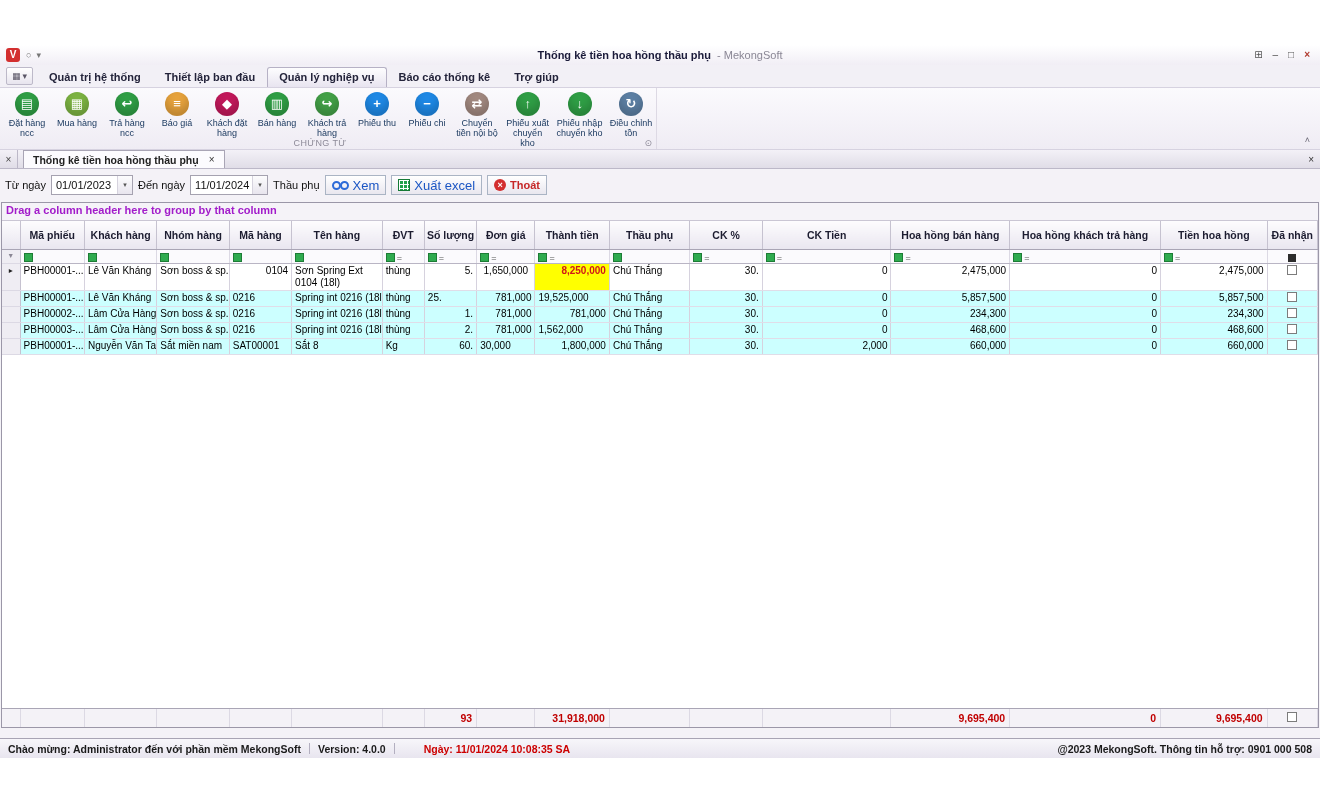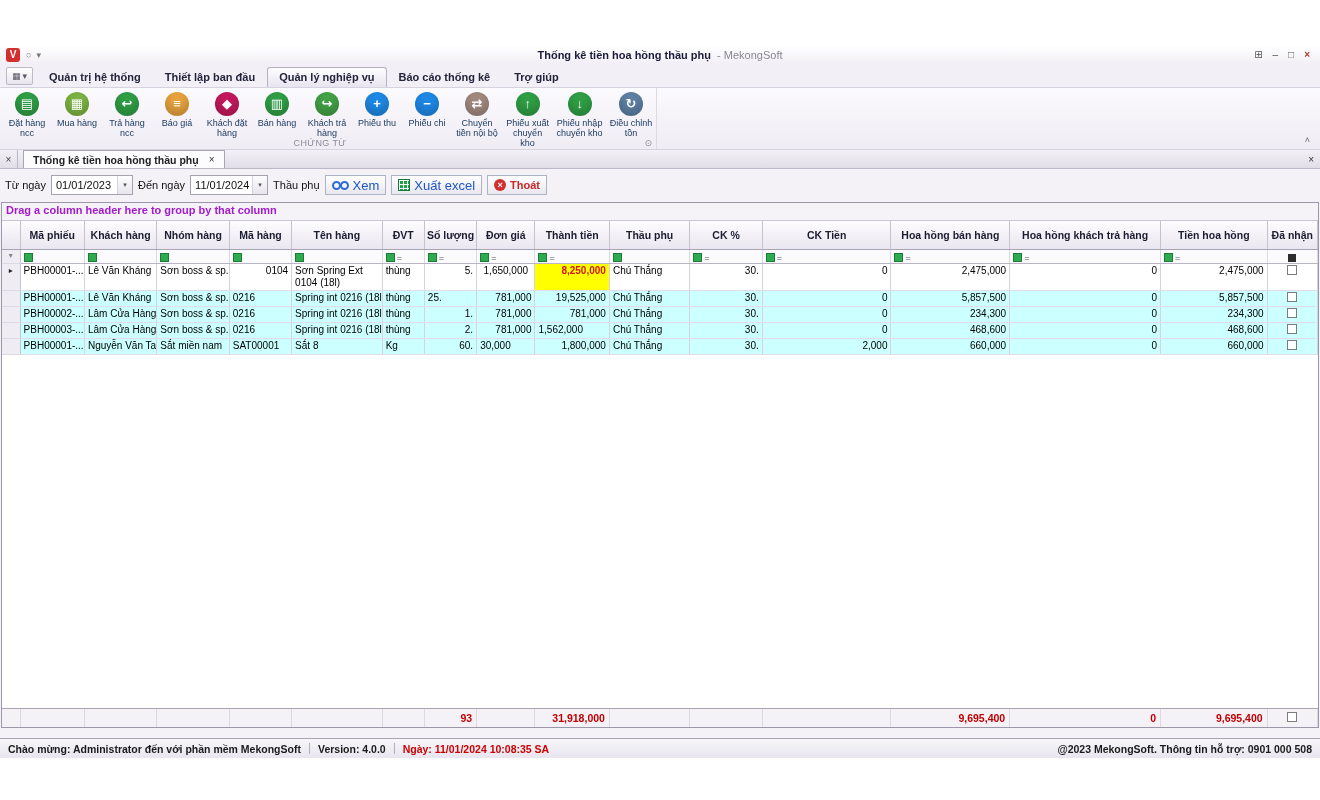--- a/index.html
+++ b/index.html
@@ -107,21 +107,21 @@
   .summary-wrap { position:absolute; left:0; right:0; bottom:0; border-top:1px solid #a9a5b5; background:#f4f2f7; }
   .sc { height:18px; font-size:10.5px; font-weight:bold; color:#c00000; padding:0 4px;
         border-right:1px solid #dcd9e4; white-space:nowrap; overflow:hidden; }
 
   
   .statusbar { position:absolute; top:738px; left:0; width:100%; height:20px;
                background:linear-gradient(#f7f6fa,#e8e5ef); border-top:1px solid #a8a4b4;
                display:flex; align-items:center; padding:0 8px; box-sizing:border-box;
                font-size:10.5px; font-weight:bold; color:#1a1a1a; }
   .sb-sep { width:1px; height:11px; background:#b3afc0; margin:0 8px; }
-  .sb-date { color:#cc0000; }
+  .sb-date { color:#cc0000;margin-left:21px; }
   .sb-right { margin-left:auto; }
 </style>
 </head>
 <body>
 
 <div class="app">
 
   <div class="titlebar">
     <div class="logo">V</div>
     <div class="qat">
@@ -341,21 +341,21 @@
             <tr class="alt">
               <td class="gi"></td>
               <td class="gc" style="text-align:left">PBH00001-...</td>
               <td class="gc" style="text-align:left">Lê Văn Kháng</td>
               <td class="gc" style="text-align:left">Sơn boss &amp; sp...</td>
               <td class="gc" style="text-align:left">0216</td>
               <td class="gc" style="text-align:left">Spring int 0216 (18l)</td>
               <td class="gc" style="text-align:left">thùng</td>
               <td class="gc" style="text-align:left">25.</td>
               <td class="gc" style="text-align:right">781,000</td>
-              <td class="gc" style="text-align:right">19,525,000</td>
+              <td class="gc" style="text-align:left">19,525,000</td>
               <td class="gc" style="text-align:left">Chú Thắng</td>
               <td class="gc" style="text-align:right">30.</td>
               <td class="gc" style="text-align:right">0</td>
               <td class="gc" style="text-align:right">5,857,500</td>
               <td class="gc" style="text-align:right">0</td>
               <td class="gc" style="text-align:right">5,857,500</td>
               <td class="gc" style="text-align:center"><span class="cb"></span></td>
             </tr>
             <tr class="alt">
               <td class="gi"></td>

